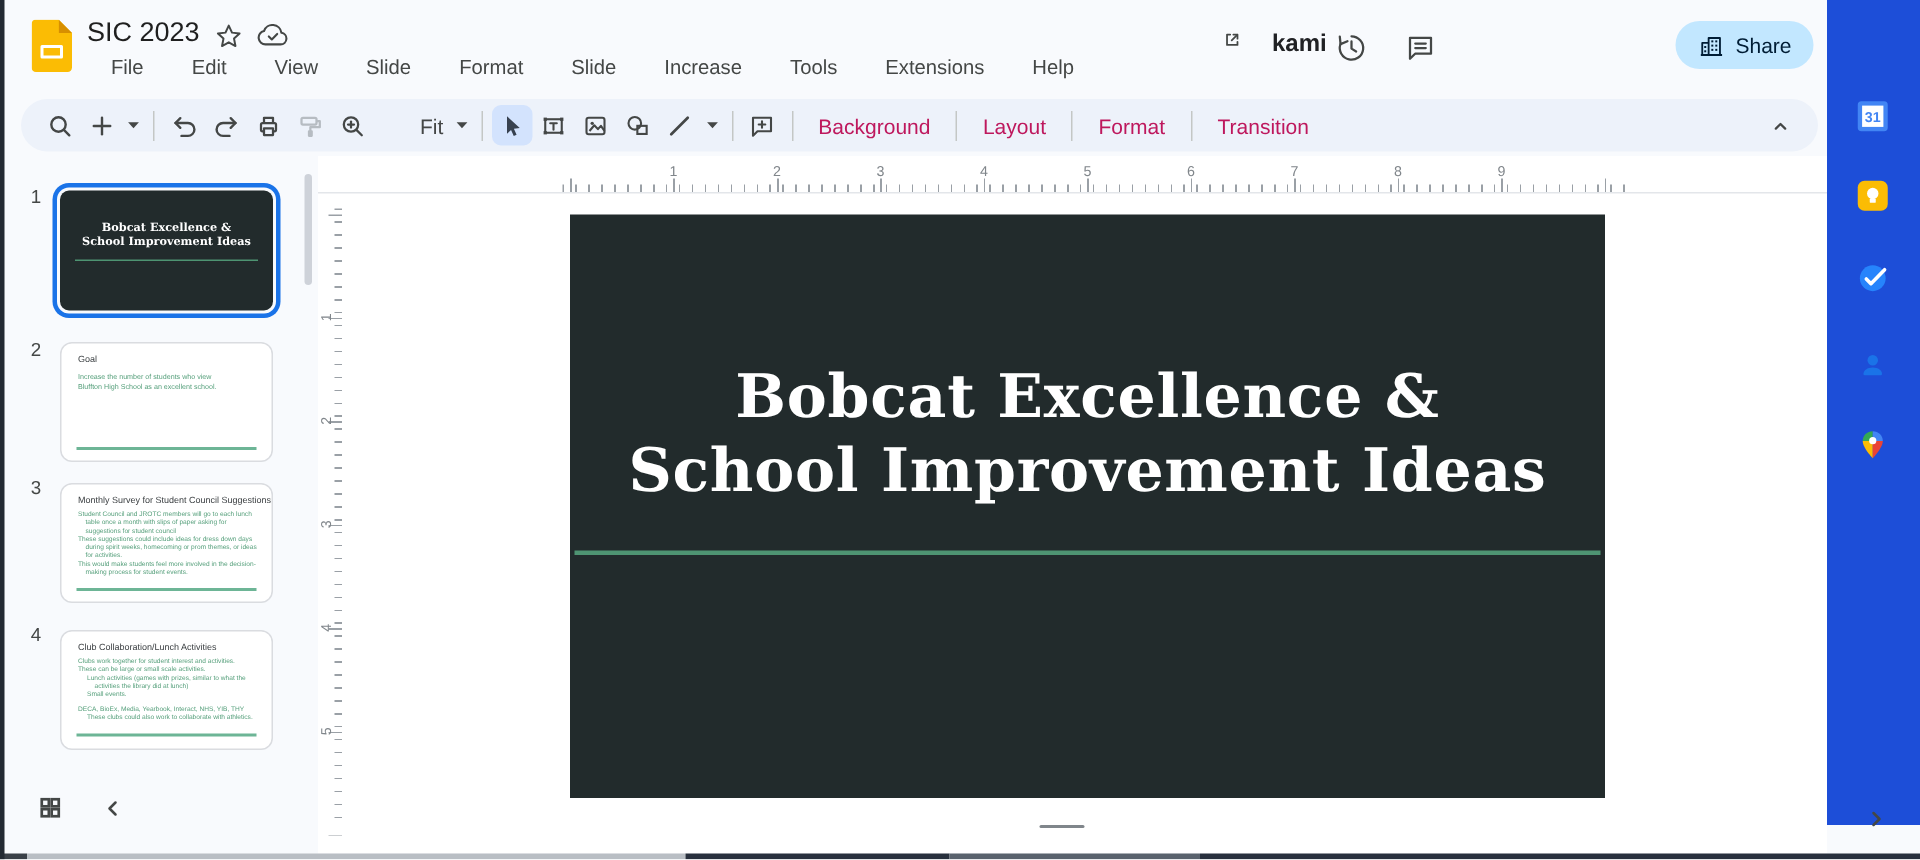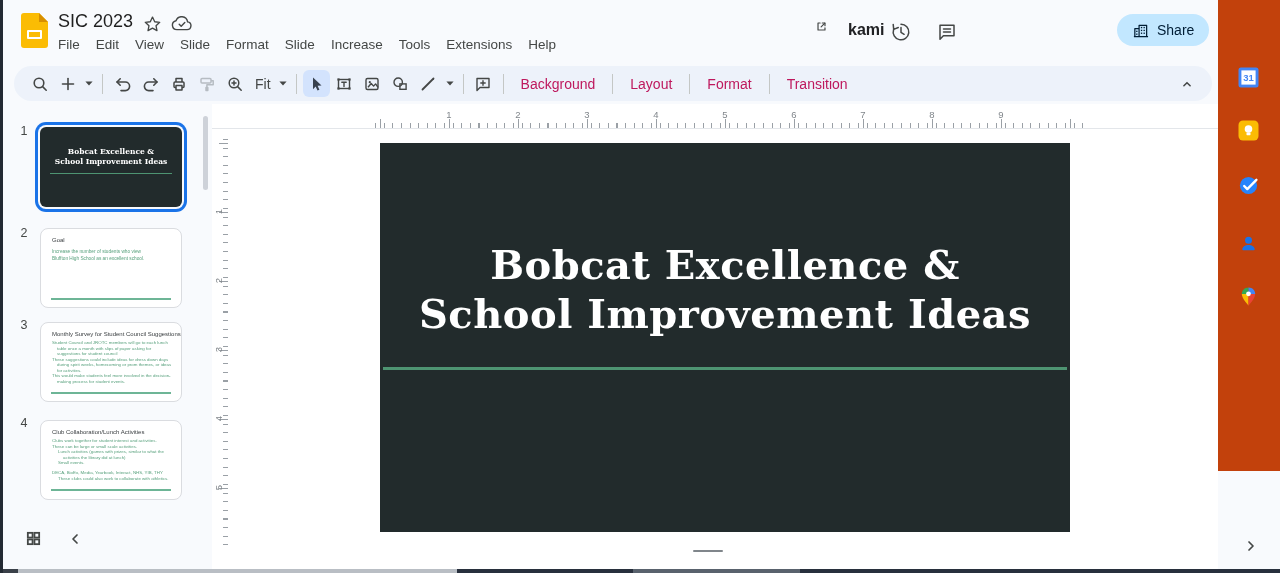--- a/index.html
+++ b/index.html
@@ -20,21 +20,21 @@
   .logo{position:absolute;left:21px;top:13px;width:27px;height:35px;cursor:pointer;}
   .logo-body{position:absolute;inset:0;background:var(--logo-yellow,#fbbc04);border-radius:3px;
              clip-path:polygon(0 0,18px 0,27px 9px,27px 35px,0 35px);}
   .logo-fold{position:absolute;left:18px;top:0;width:9px;height:9px;background:#d78f00;
              clip-path:polygon(0 0,100% 100%,0 100%);}
   .logo-win{position:absolute;left:6px;top:17px;width:15px;height:9px;border:2.5px solid #fff;border-radius:1px;box-sizing:border-box;}
   .doc-title{position:absolute;left:58px;top:11px;font-size:18px;color:#1f1f1f;}
   .star-btn{position:absolute;left:141px;top:13px;width:22px;height:22px;display:flex;align-items:center;justify-content:center;border-radius:50%;}
   .cloud-btn{position:absolute;left:170px;top:14px;width:24px;height:20px;display:flex;align-items:center;justify-content:center;}
   .menubar{position:absolute;left:50px;top:35px;display:flex;font-size:13.5px;color:#444746;}
-  .menu-item{padding:2px 8px;border-radius:4px;cursor:pointer;}
+  .menu-item{padding:2px 8px;border-radius:4px;cursor:pointer;margin-left:16px;}
 
   .kami{position:absolute;left:816px;top:21px;display:flex;align-items:flex-start;gap:21px;cursor:pointer;}
   .kami-label{font-weight:bold;font-size:16px;color:#202124;line-height:18px;}
   .icon-btn{position:absolute;width:26px;height:26px;display:flex;align-items:center;justify-content:center;border-radius:50%;cursor:pointer;}
   .history-btn{left:888px;top:19px;}
   .comment-hdr-btn{left:934px;top:19px;}
   .slideshow-btn{position:absolute;left:966px;top:14px;height:32px;background:#fff;border:1px solid #747775;
                  border-radius:16px;display:flex;align-items:center;box-sizing:border-box;cursor:pointer;}
   .ss-label{padding:0 14px 0 18px;font-size:14px;color:#1f1f1f;}
   .ss-sep{width:1px;align-self:stretch;background:#747775;}
@@ -44,21 +44,21 @@
   .share-label{font-size:14px;color:var(--share-fg,#001d35);font-weight:500;}
   .avatar{position:absolute;left:1231px;top:15px;width:30px;height:30px;border-radius:50%;background:var(--avatar-bg,#00c0b0);
           color:#fff;font-size:15px;font-weight:bold;display:flex;align-items:center;justify-content:center;cursor:pointer;}
 
   
   .toolbar{position:absolute;left:14px;top:66px;width:1198px;height:35px;background:var(--toolbar-bg,#edf2fa);
            border-radius:18px;display:flex;align-items:center;padding:0 12px;box-sizing:border-box;gap:1px;}
   .tb-btn{width:27px;height:27px;display:flex;align-items:center;justify-content:center;border-radius:6px;cursor:pointer;flex:0 0 auto;}
   .tb-caret{width:14px;height:27px;display:flex;align-items:center;justify-content:center;cursor:pointer;flex:0 0 auto;}
   .tb-sep{width:1px;height:20px;background:#c4c7c5;margin:0 5px;flex:0 0 auto;}
-  .tb-label{font-size:14px;color:#444746;padding:0 4px 0 6px;cursor:pointer;}
+  .tb-label{font-size:14px;color:#444746;padding:0 4px 0 6px;cursor:pointer;margin-left:25px;}
   .tb-text{font-size:14px;color:#be185d;padding:0 11px;cursor:pointer;flex:0 0 auto;}
   .selected-tool{background:var(--selected-tool-bg,#d3e3fd);}
   .tb-collapse{margin-left:auto;}
 
   
   .slide-num{position:absolute;left:15px;width:18px;text-align:center;font-size:12.5px;color:#444746;}
   .thumb{position:absolute;left:40px;width:142px;height:80px;background:#fff;border:1px solid #dadce0;border-radius:8px;
          box-sizing:border-box;cursor:pointer;overflow:hidden;}
   .thumb.dark{background:var(--slide-bg,#222b2c);border:none;border-radius:6px;
               box-shadow:0 0 0 2px #f8fafd,0 0 0 5px var(--accent,#1a73e8);}
@@ -94,21 +94,21 @@
   .v-major{position:absolute;left:7px;top:39px;width:9px;height:414px;
            background:repeating-linear-gradient(180deg,#9aa0a6 0 1px,transparent 1px 69px);}
   .v-num{position:absolute;left:-1px;width:14px;text-align:center;transform:rotate(-90deg);font-size:9.5px;color:#80868b;}
   .slide{position:absolute;left:168px;top:39px;width:690px;height:389px;background:var(--slide-bg,#222b2c);cursor:default;}
   .slide-title{position:absolute;left:0;right:0;top:97px;text-align:center;color:#fff;
                font-family:"DejaVu Serif","Liberation Serif",serif;font-weight:bold;font-size:40px;line-height:49px;letter-spacing:.5px;}
   .slide-line{position:absolute;left:3px;right:3px;top:224px;height:3px;background:var(--slide-green,#4e9472);}
   .notes-handle{position:absolute;left:481px;top:446px;width:30px;height:2px;background:#80868b;border-radius:1px;cursor:row-resize;}
 
   
-  .side-panel{position:absolute;left:1218px;top:0;width:62px;height:471px;background:#c2410c;}
+  .side-panel{position:absolute;left:1218px;top:0;width:62px;height:550px;background:#1d4ed8;}
   .panel-icon{position:absolute;left:19px;width:22px;height:22px;display:flex;align-items:center;justify-content:center;cursor:pointer;}
   .panel-chevron{position:absolute;left:24px;top:537px;width:18px;height:18px;display:flex;align-items:center;justify-content:center;cursor:pointer;}
 </style>
 </head>
 <body>
 
 <div class="app">
   <div class="left-edge"></div>
 
   <div class="logo">

